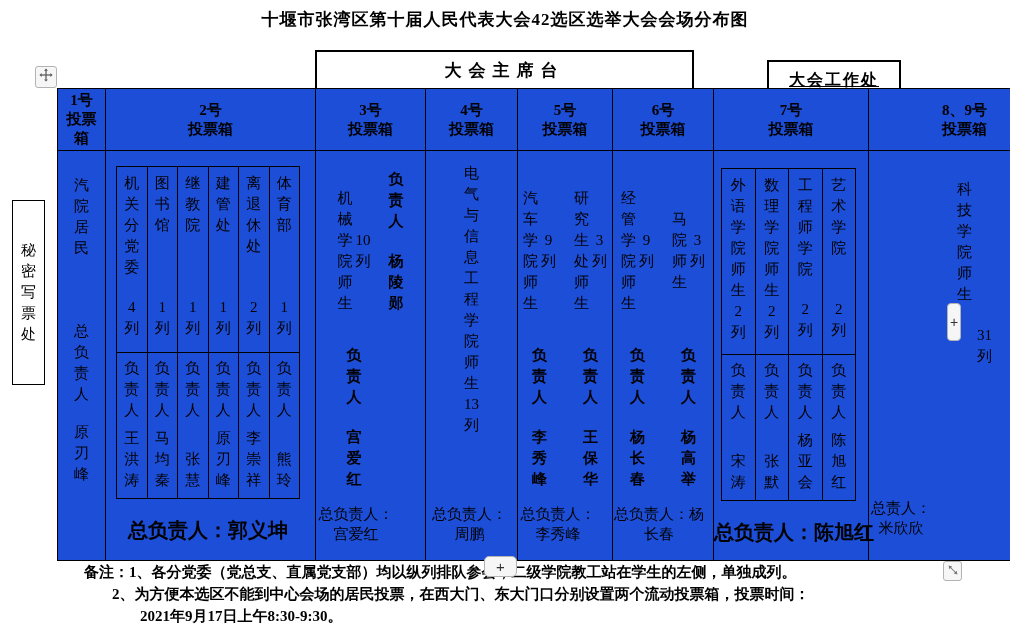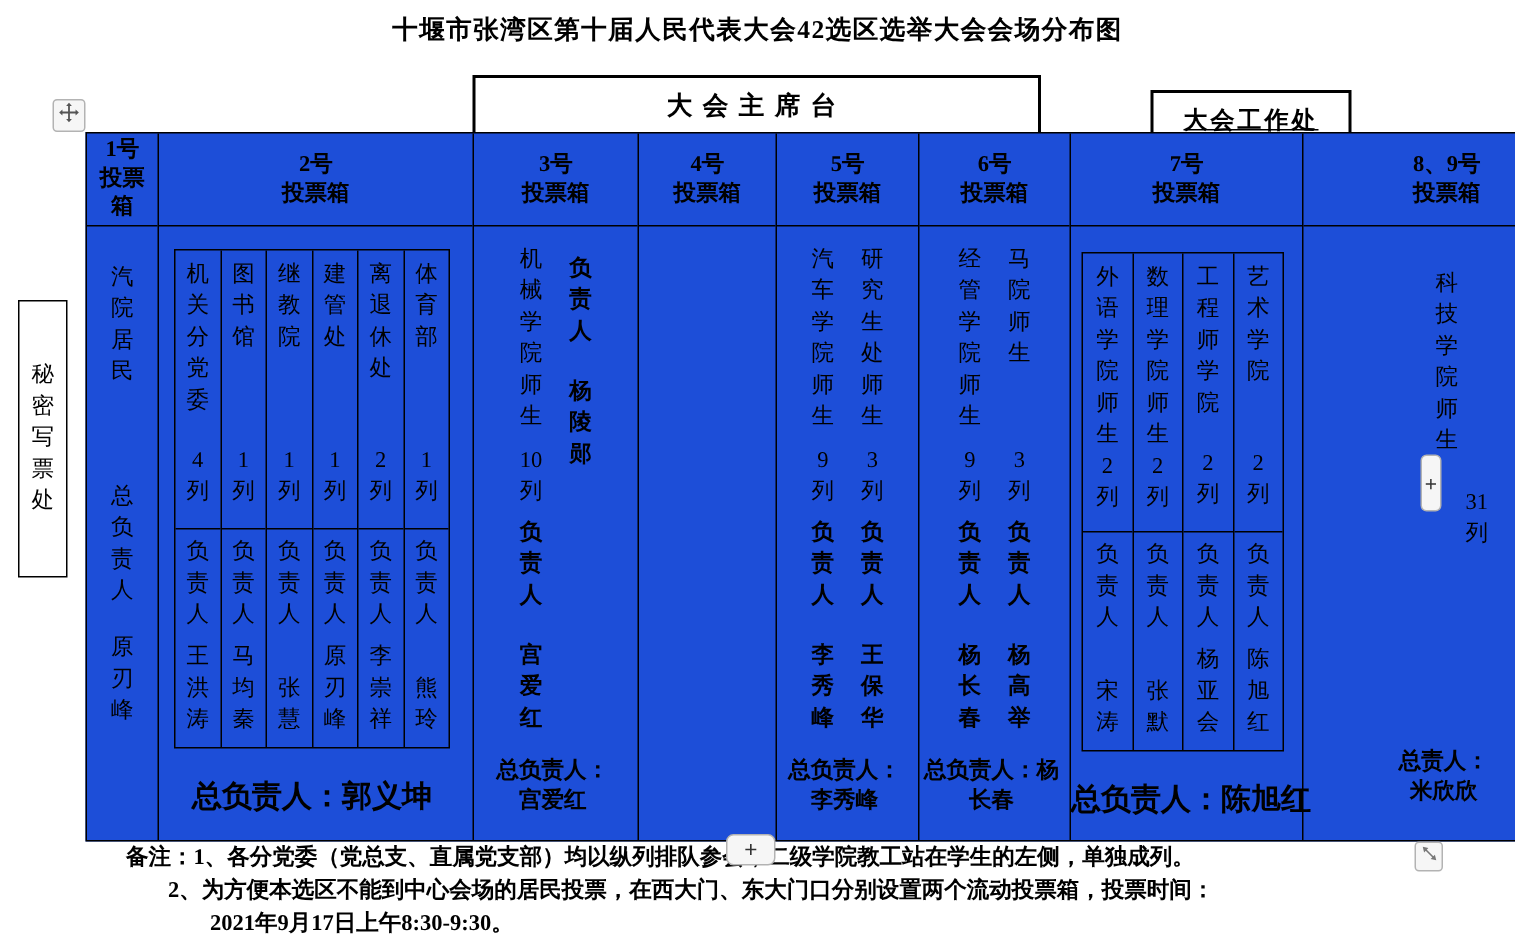--- a/index.html
+++ b/index.html
@@ -71,33 +71,33 @@
     flex:1; display:flex; flex-direction:column; align-items:center; justify-content:space-between;
     padding:5px 0 7px; box-sizing:border-box;
   }
   .chief-line { margin-top:18px; font-weight:bold; font-size:20px; white-space:nowrap; }
   .chief-line.c2 { padding-left:22px; }
   .chief-line.c7 { text-align:center; }
 
   
   .duo { height:100%; display:flex; justify-content:center; gap:15px; padding-top:12px; box-sizing:border-box; }
   .subcol { display:flex; flex-direction:column; align-items:center; }
-  .ublock { height:176px; display:flex; flex-direction:column; align-items:center; justify-content:space-between; }
+  .ublock { height:176px; display:flex; flex-direction:row; align-items:center; justify-content:space-between; }
   .role   { margin-top:6px;  font-weight:bold; }
   .leader { margin-top:19px; font-weight:bold; }
 
   
   .solo { height:100%; display:flex; flex-direction:column; align-items:center; padding-top:12px; box-sizing:border-box; }
   .solo.c8 { padding-top:28px; }
   .solo.c8 .cnt { margin-top:20px;margin-left:40px; }
 
   .chief {
     position:absolute; left:0; right:4px; bottom:16px;
-    display:flex; justify-content:center;
-    font-weight:bold; font-size:15px; line-height:20px;
+    display:flex; justify-content:flex-start;
+    font-weight:normal; font-size:15px; line-height:20px;
   }
   .chief > span { text-align:center; }
   .chief.c8 { bottom:22px; }
 
   
   .handle {
     border:1px solid #b3b3b3; background:#f6f6f6; border-radius:3px;
     display:flex; align-items:center; justify-content:center;
     box-sizing:border-box; color:#333; z-index:5;
   }
@@ -254,20 +254,29 @@
           <span style="width:80px;">总负责人：宫爱红</span>
         </div>
     </div>
   </div>
 
   <div class="tcol" style="width:92px;">
     <div class="hcell">
       <span>4号</span>
       <span>投票箱</span>
     </div>
+    <div class="bcell">
+      <div class="solo">
+        <div class="v">电气与信息工程学院师生</div>
+        <div class="v">13列</div>
+      </div>
+      <div class="chief">
+          <span style="width:92px;">总负责人：周鹏</span>
+        </div>
+    </div>
   </div>
 
   <div class="tcol" style="width:95px;">
     <div class="hcell">
       <span>5号</span>
       <span>投票箱</span>
     </div>
     <div class="bcell">
       <div class="duo">
         <div class="subcol">

